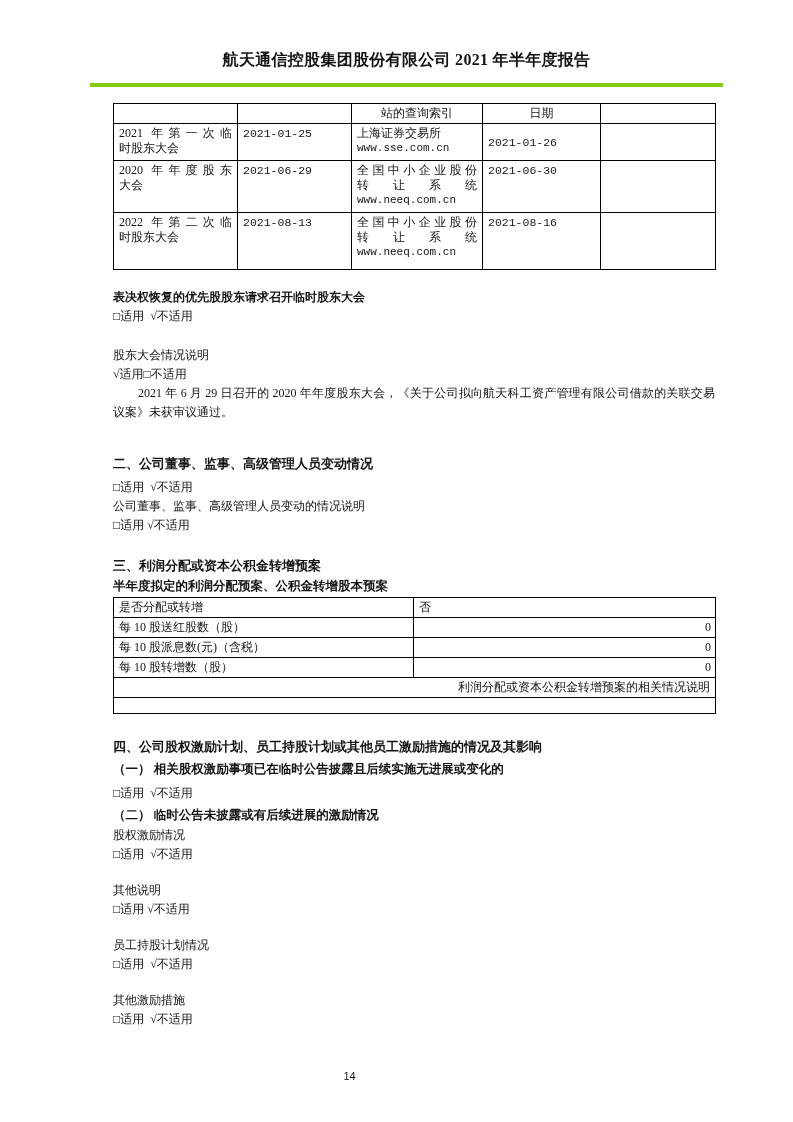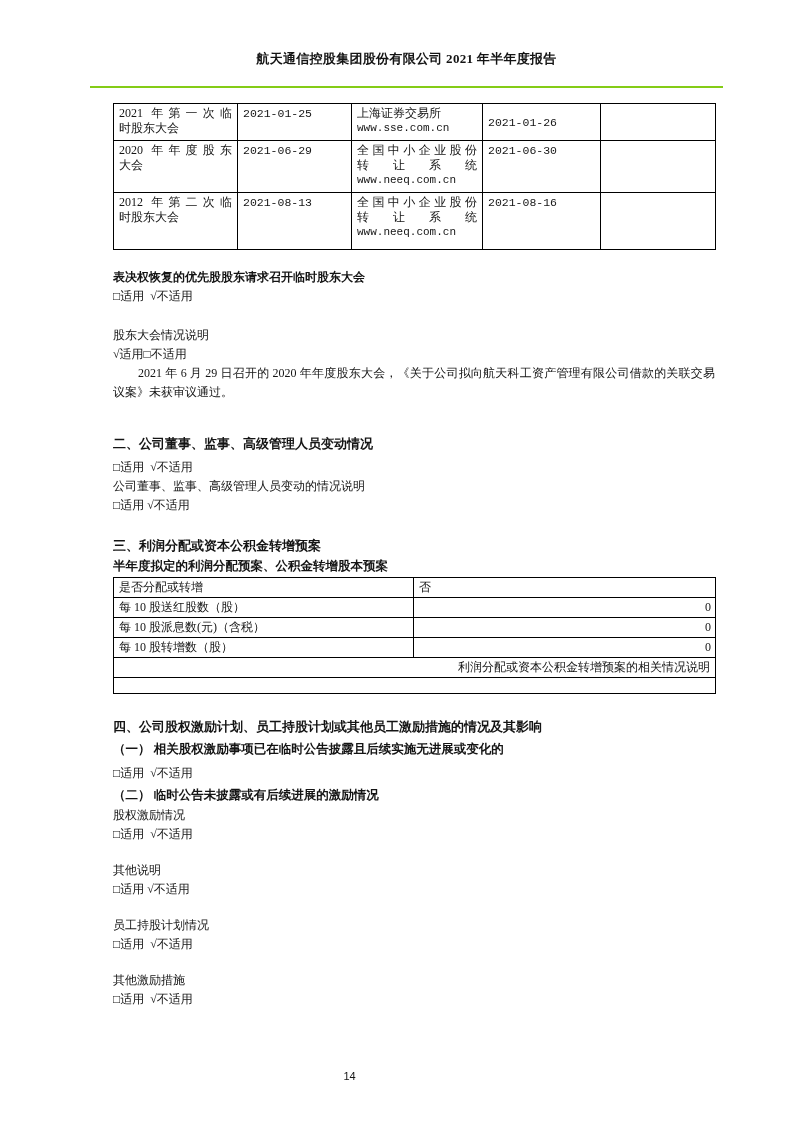--- a/index.html
+++ b/index.html
@@ -10,25 +10,25 @@
     background:#ffffff;
     font-family:"Liberation Serif","DejaVu Serif",serif;
     color:#141414;
     font-size:12px;
     overflow:hidden;
   }
   
   .doc-header{
     position:absolute;top:50px;left:90px;width:633px;
     text-align:center;
-    font-size:13px;
+    font-size:16px;
     font-weight:600;
     letter-spacing:.3px;
-    padding-bottom:18px;
-    border-bottom:2px solid #84cc16;
+    padding-bottom:12px;
+    border-bottom:4px solid #84cc16;
   }
   
   .content{position:absolute;top:103px;left:113px;width:602px;}
   .line{line-height:19px;}
   .applicable{line-height:19px;white-space:pre-wrap;}
   .bold{font-weight:700;}
   .sec-title{font-weight:700;font-size:13px;line-height:21px;}
   .sub-title{font-weight:700;font-size:12.5px;line-height:21px;}
   .para{line-height:18.5px;text-indent:25px;text-align:justify;}
   
@@ -78,20 +78,27 @@
 
     <table class="t1">
       <colgroup>
         <col style="width:124px">
           <col style="width:114px">
           <col style="width:131px">
           <col style="width:118px">
           <col style="width:115px">
       </colgroup>
       <tbody>
+          <tr style="height:20px">
+        <td></td>
+        <td></td>
+        <td class="c-center">站的查询索引</td>
+        <td class="c-center">日期</td>
+        <td></td>
+      </tr>
       <tr style="height:37px">
         <td>
           <span class="jline">2021 年第一次临</span>
           <span class="pline">时股东大会</span>
         </td>
         <td>
           <span class="mono">2021-01-25</span>
         </td>
         <td>
           <span class="pline">上海证券交易所</span>
@@ -115,21 +122,21 @@
           <span class="jline">转 让 系 统</span>
           <span class="url">www.neeq.com.cn</span>
         </td>
         <td>
           <span class="mono">2021-06-30</span>
         </td>
         <td></td>
       </tr>
       <tr style="height:57px">
         <td>
-          <span class="jline">2012 年第二次临</span>
+          <span class="jline">2022 年第二次临</span>
           <span class="pline">时股东大会</span>
         </td>
         <td>
           <span class="mono">2021-08-13</span>
         </td>
         <td>
           <span class="jline">全国中小企业股份</span>
           <span class="jline">转 让 系 统</span>
           <span class="url">www.neeq.com.cn</span>
         </td>

